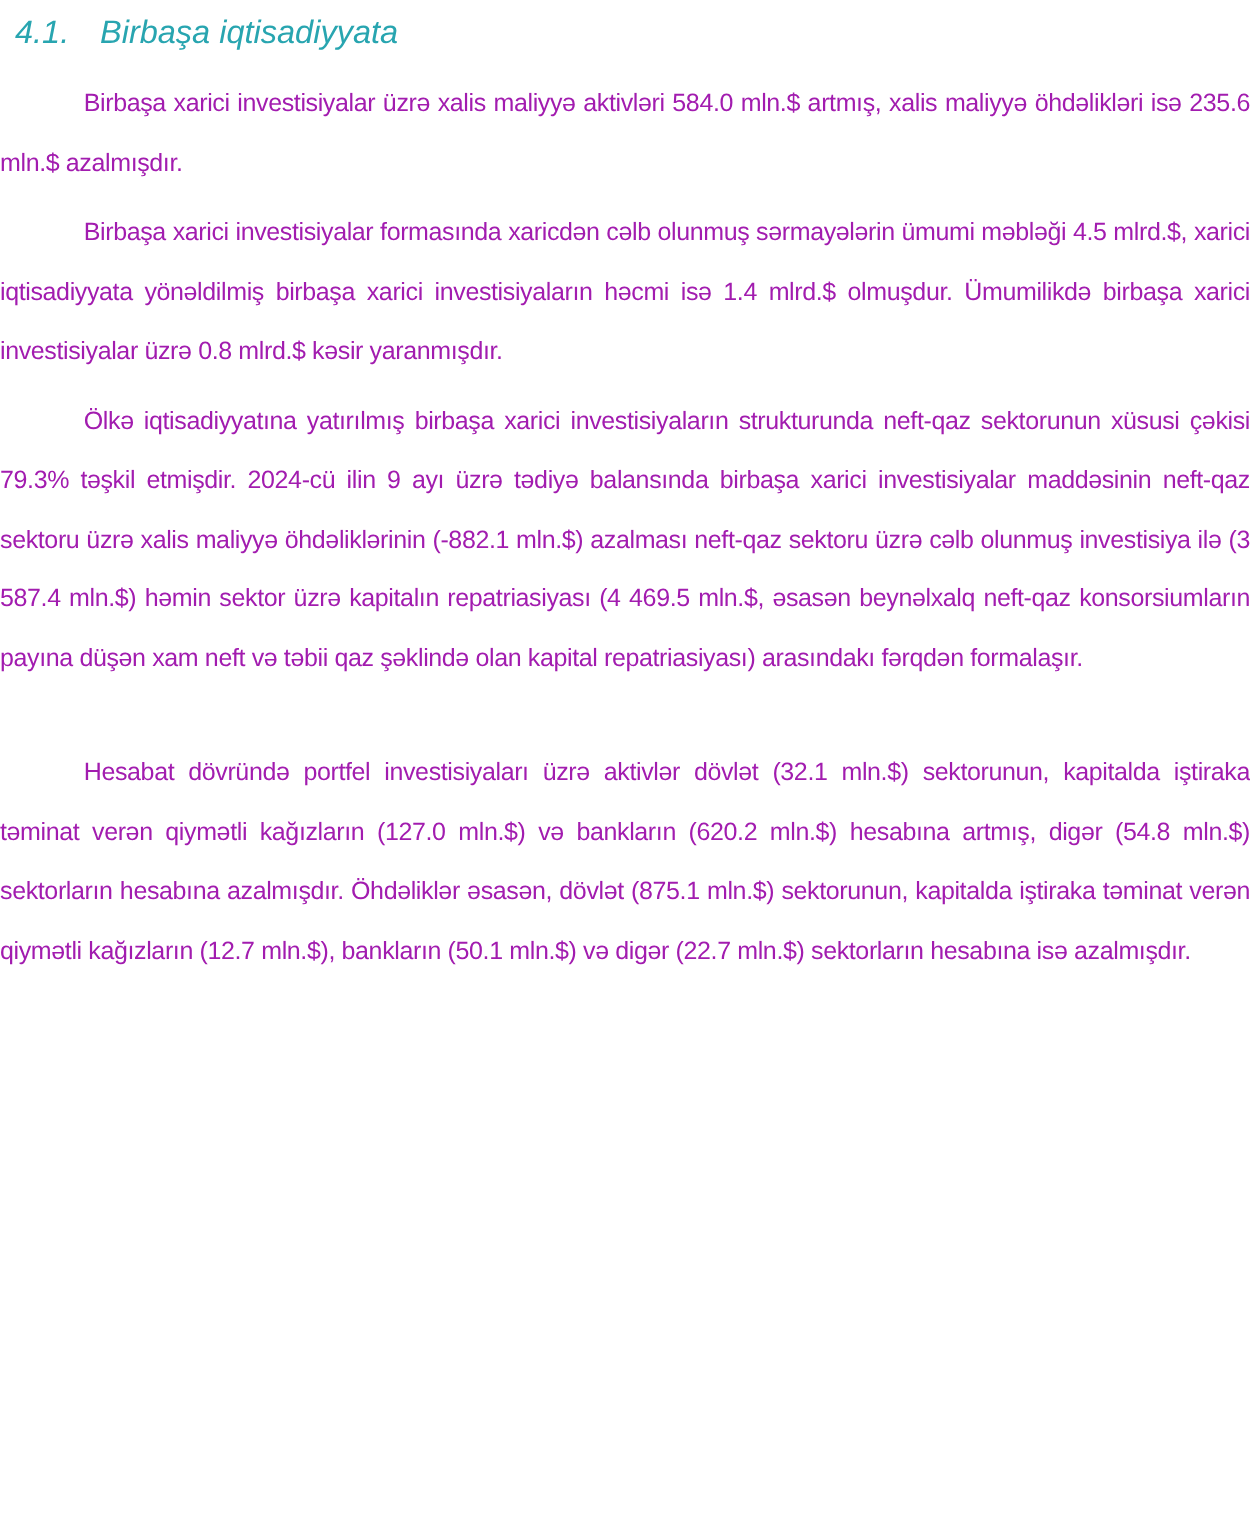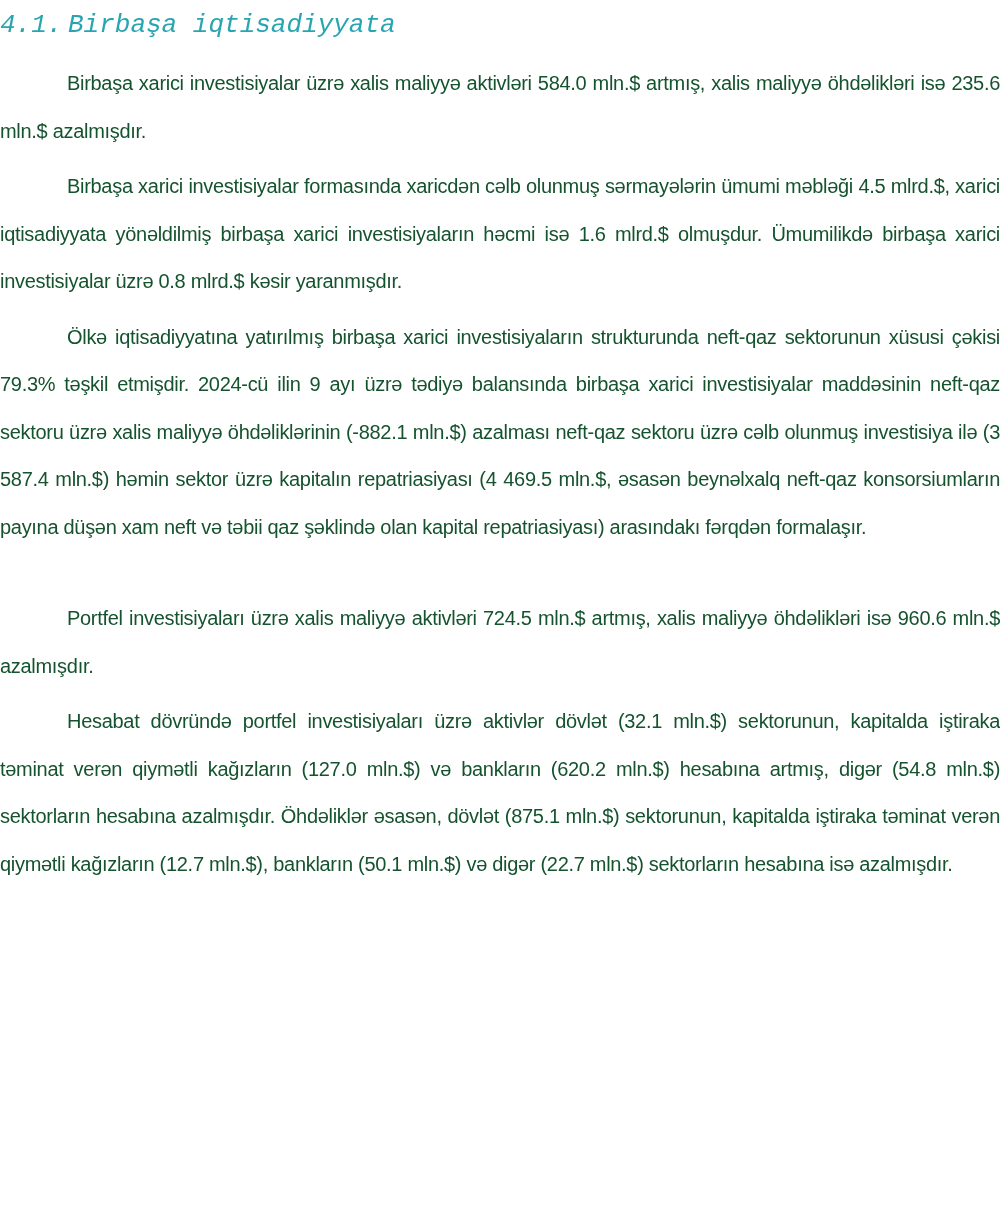--- a/index.html
+++ b/index.html
@@ -15,62 +15,61 @@
     padding: 8px 0 0 0;
     background: #ffffff;
     overflow: hidden;
     font-family: "Liberation Sans", sans-serif;
   }
   .doc-section { margin: 0; }
   .doc-section + .doc-section { margin-top: 44px; }
   .section-heading {
     display: flex;
     align-items: baseline;
-    margin: 0 0 18px 0;
-    font-family: Liberation Mono, monospace;
+    margin: 0 0 18px 12px;
+    font-family: Liberation Sans, sans-serif;
     font-style: italic;
     font-weight: 400;
     font-size: 26px;
     line-height: 34px;
     color: var(--accent, #28a5b0);
   }
   .section-number {
     flex: 0 0 68px;
     width: 68px;
   }
   .section-title { flex: 1 1 auto; }
   .body-paragraph {
     margin: 0 0 8px 0;
     font-size: 20px;
     line-height: 47.5px;
     letter-spacing: -0.3px;
     text-align: justify;
     text-indent: 67px;
-    color: #14532d;
+    color: #a21caf;
   }
 </style>
 </head>
 <body>
 
 <main class="page" style="background: rgb(255, 255, 255);">
   <div id="sections-root">
   <section class="doc-section">
     <h2 class="section-heading">
       <span class="section-number">4.1.</span>
       <span class="section-title">Birbaşa iqtisadiyyata</span>
     </h2>
 
   <p class="body-paragraph">Birbaşa xarici investisiyalar üzrə xalis maliyyə aktivləri 584.0 mln.$ artmış, xalis maliyyə öhdəlikləri isə 235.6 mln.$ azalmışdır.</p>
 
-  <p class="body-paragraph">Birbaşa xarici investisiyalar formasında xaricdən cəlb olunmuş sərmayələrin ümumi məbləği 4.5 mlrd.$, xarici iqtisadiyyata yönəldilmiş birbaşa xarici investisiyaların həcmi isə 1.6 mlrd.$ olmuşdur. Ümumilikdə birbaşa xarici investisiyalar üzrə 0.8 mlrd.$ kəsir yaranmışdır.</p>
+  <p class="body-paragraph">Birbaşa xarici investisiyalar formasında xaricdən cəlb olunmuş sərmayələrin ümumi məbləği 4.5 mlrd.$, xarici iqtisadiyyata yönəldilmiş birbaşa xarici investisiyaların həcmi isə 1.4 mlrd.$ olmuşdur. Ümumilikdə birbaşa xarici investisiyalar üzrə 0.8 mlrd.$ kəsir yaranmışdır.</p>
 
   <p class="body-paragraph">Ölkə iqtisadiyyatına yatırılmış birbaşa xarici investisiyaların strukturunda neft-qaz sektorunun xüsusi çəkisi 79.3% təşkil etmişdir. 2024-cü ilin 9 ayı üzrə tədiyə balansında birbaşa xarici investisiyalar maddəsinin neft-qaz sektoru üzrə xalis maliyyə öhdəliklərinin (-882.1 mln.$) azalması neft-qaz sektoru üzrə cəlb olunmuş investisiya ilə (3 587.4 mln.$) həmin sektor üzrə kapitalın repatriasiyası (4 469.5 mln.$, əsasən beynəlxalq neft-qaz konsorsiumların payına düşən xam neft və təbii qaz şəklində olan kapital repatriasiyası) arasındakı fərqdən formalaşır.</p>
 
 </section>
 
   <section class="doc-section">
 
-  <p class="body-paragraph">Portfel investisiyaları üzrə xalis maliyyə aktivləri 724.5 mln.$ artmış, xalis maliyyə öhdəlikləri isə 960.6 mln.$ azalmışdır.</p>
 
   <p class="body-paragraph">Hesabat dövründə portfel investisiyaları üzrə aktivlər dövlət (32.1 mln.$) sektorunun, kapitalda iştiraka təminat verən qiymətli kağızların (127.0 mln.$) və bankların (620.2 mln.$) hesabına artmış, digər (54.8 mln.$) sektorların hesabına azalmışdır. Öhdəliklər əsasən, dövlət (875.1 mln.$) sektorunun, kapitalda iştiraka təminat verən qiymətli kağızların (12.7 mln.$), bankların (50.1 mln.$) və digər (22.7 mln.$) sektorların hesabına isə azalmışdır.</p>
 </section>
 </div>
 </main>
 
 </body></html>

